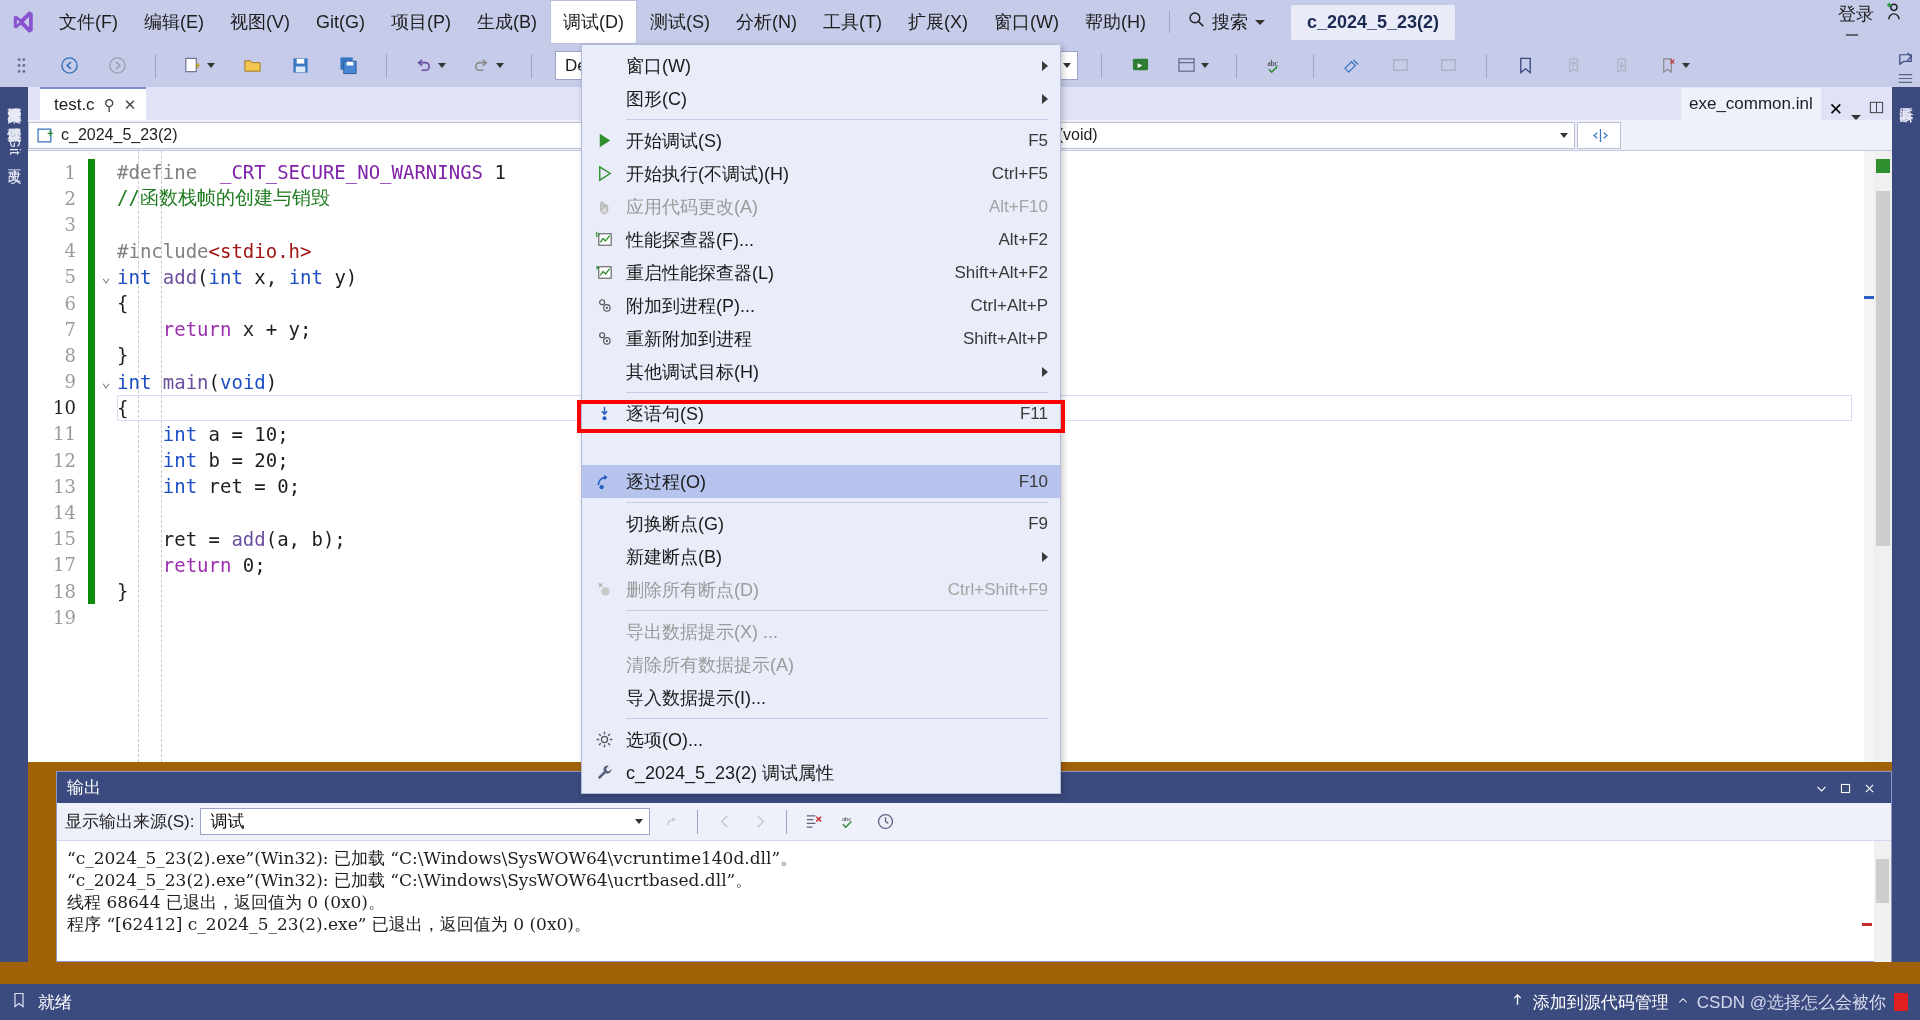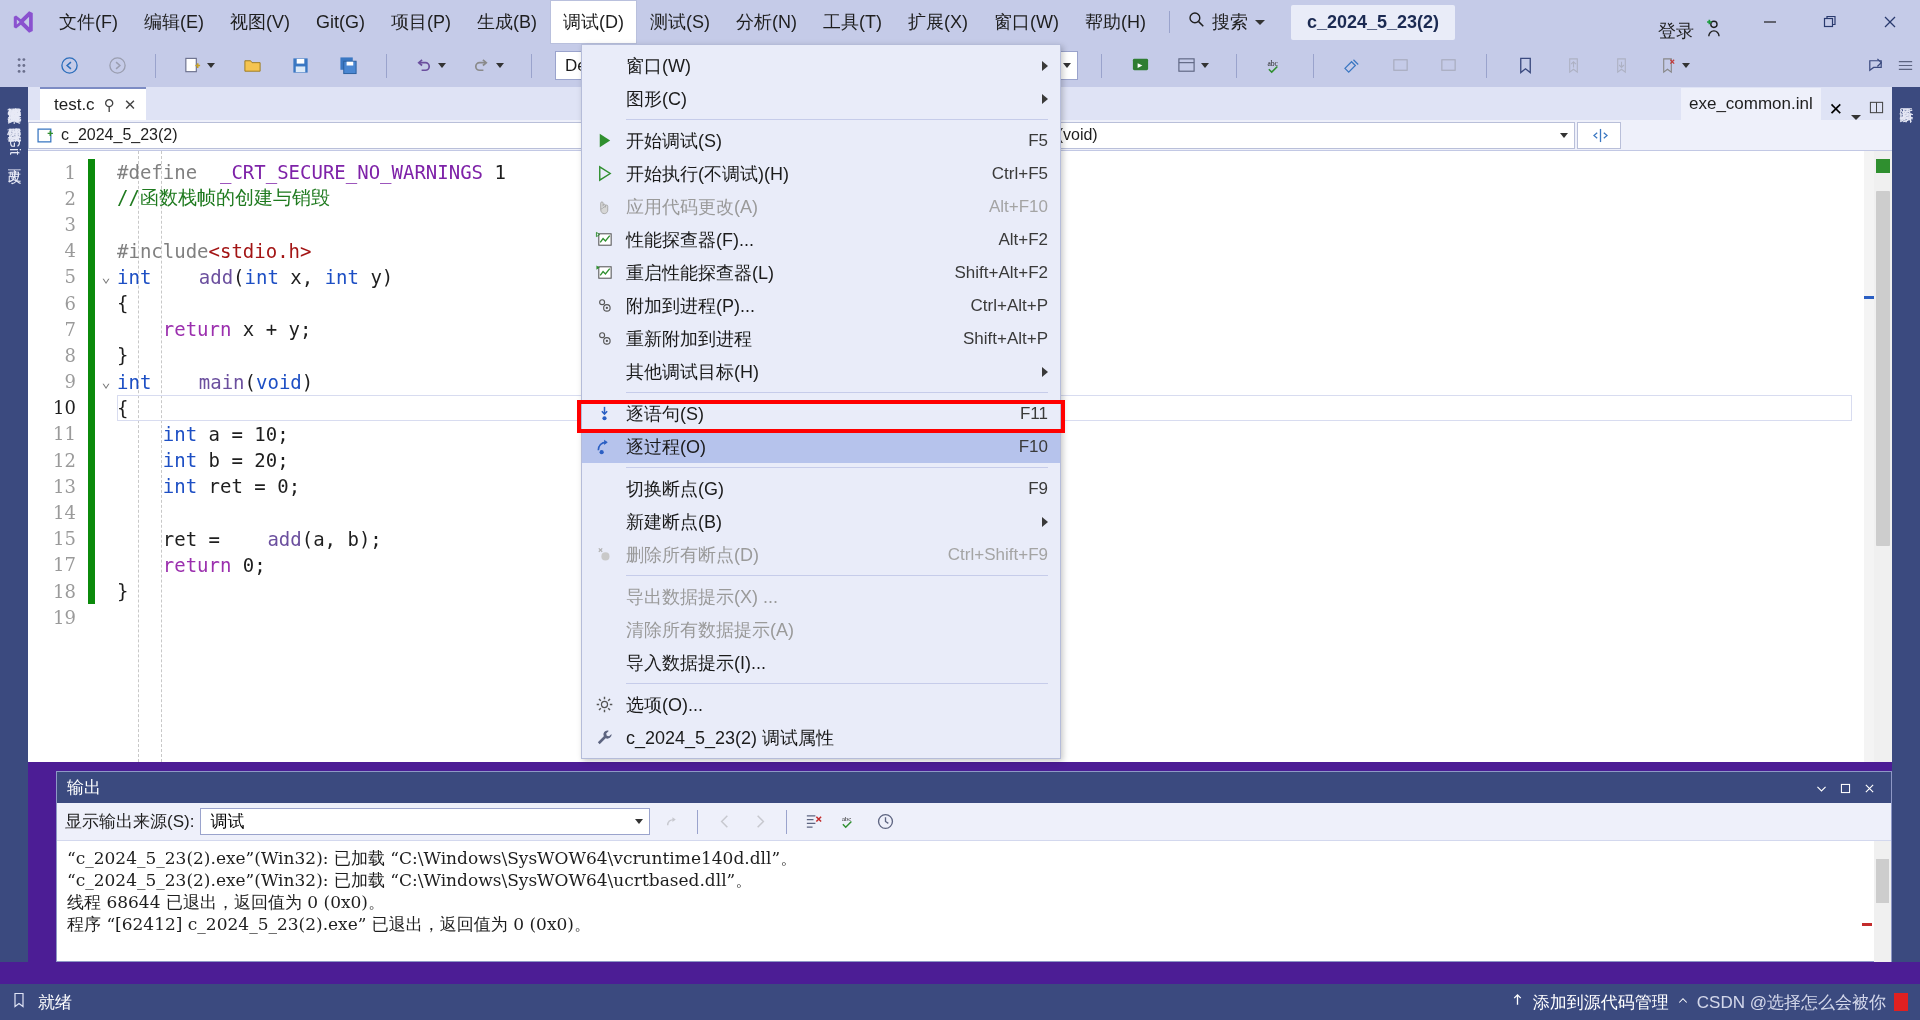--- a/index.html
+++ b/index.html
@@ -3,21 +3,21 @@
 <meta charset="utf-8">
 <style>
   * { box-sizing: border-box; margin: 0; padding: 0; }
   html, body {
     width: 1920px; height: 1020px;
     font-family: "Liberation Sans", "DejaVu Sans", sans-serif;
     font-size: 17px;
     background: #ffffff;
     overflow: hidden;
   }
-  #app { position: relative; width: 1920px; height: 1020px; background: #4c1d95; }
+  #app { position: relative; width: 1920px; height: 1020px; background: #a16207; }
 
   
   .titlebar {
     position: absolute; left: 0; top: 0; width: 1920px; height: 44px;
     background: #c5cbe8; display: flex; align-items: center;
   }
   .vs-logo { width: 46px; height: 44px; display: flex; align-items: center; justify-content: center; }
   .vs-logo svg { width: 26px; height: 26px; }
   .menu-root {
     height: 44px; padding: 0 13px; display: flex; align-items: center;
@@ -25,21 +25,21 @@
   }
   .menu-root.open { background: #ffffff; box-shadow: 0 0 0 1px #b9c0dd inset; }
   .menu-sep-v { width: 1px; height: 22px; background: #9aa3cc; margin: 0 10px; }
   .searchbox { display: flex; align-items: center; gap: 7px; font-size: 18px; color: #1e1e1e; padding: 0 8px; cursor: text; }
   .searchbox svg { width: 17px; height: 17px; }
   .caret-dn { width: 0; height: 0; border-left: 5px solid transparent; border-right: 5px solid transparent; border-top: 5px solid #333; }
   .soltitle {
     margin-left: 18px; background: #e9ecf8; color: #1b2a52; font-weight: bold;
     font-size: 18px; padding: 7px 16px; border-radius: 2px; white-space: nowrap;
   }
-  .tb-right { margin-left: auto; display: flex; align-items: flex-end; height: 44px; }
+  .tb-right { margin-left: auto; display: flex; align-items: flex-start; height: 44px; flex-direction: column; }
   .signin { display: flex; align-items: center; gap: 8px; font-size: 18px; padding: 0 16px; color: #1e1e1e; cursor: pointer; }
   .signin svg { width: 22px; height: 22px; }
   .wbtn { width: 60px; height: 44px; display: flex; align-items: center; justify-content: center; cursor: pointer; }
   .wbtn svg { width: 16px; height: 16px; }
 
   
   .toolbar {
     position: absolute; left: 0; top: 44px; width: 1920px; height: 43px;
     background: #c5cbe8; display: flex; align-items: center; padding-left: 6px; gap: 18px;
   }
@@ -99,38 +99,38 @@
   .gutter.cur { color: #1e1e1e; }
   .chgbar { width: 7px; height: 26.2px; flex: none; }
   .chgbar.green { background: #0b8a0b; }
   .fold { width: 22px; flex: none; color: #7a7a7a; font-size: 15px; text-align: center; }
   .ctext { white-space: pre; color: #1e1e1e; }
   .kw { color: #1d4fc4; }
   .pp { color: #808080; }
   .str { color: #a31515; }
   .cmt { color: #1f7a1f; }
   .mac { color: #7e22a8; }
-  .fn  { color: #6b4f9e; margin-left: 36px; }
+  .fn  { color: #6b4f9e; }
   .num { color: #1e1e1e; }
   .ret { color: #9b2fae; }
   .curline { position: absolute; left: 89px; right: 40px; height: 26px; border: 1px solid #d8dcf0; }
   .guide { position: absolute; width: 1px; top: 0; bottom: 0; border-left: 1px dashed #c8c8c8; }
   .vscroll { position: absolute; right: 0; top: 64px; width: 18px; height: 611px; background: #f0f0f0; }
   .vthumb { position: absolute; right: 2px; width: 14px; background: #cdcdcd; border-radius: 1px; }
   .markbar { position: absolute; right: 18px; top: 64px; width: 10px; height: 611px; background: #f4f4f4; }
 
   
   .dropdown {
     position: absolute; left: 581px; top: 44px; width: 480px;
     background: #e9ecf9; border: 1px solid #b5bcd9; box-shadow: 2px 2px 6px rgba(0,0,0,.22);
     padding: 4px 0; z-index: 60;
   }
   .mi { position: relative; display: flex; align-items: center; height: 33px; font-size: 18px; color: #1b1b1b; cursor: pointer; padding-right: 12px; }
   .mi.disabled { color: #9a9a9a; cursor: default; }
-  .mi.selected { background: #b6c3ec; }
+  .mi.selected { background: #b6c3ec; margin-top: 35px; }
   .mi .mi-icon { width: 44px; display: flex; align-items: center; justify-content: center; flex: none; }
   .mi .mi-icon svg { width: 19px; height: 19px; }
   .mi .mi-label { flex: 1; white-space: nowrap; }
   .mi .mi-key { color: #3a3a3a; font-size: 17px; white-space: nowrap; margin-left: 18px; }
   .mi.disabled .mi-key { color: #a4a4a4; }
   .mi .mi-sub { width: 0; height: 0; border-top: 5px solid transparent; border-bottom: 5px solid transparent; border-left: 6px solid #3a3a3a; margin-left: 14px; }
   .msep { height: 1px; background: #c6ccea; margin: 4px 12px 4px 44px; }
   .redbox { position: absolute; left: 577px; top: 400px; width: 488px; height: 33px; border: 4px solid #ff0000; z-index: 70; pointer-events: none; }
 
   

